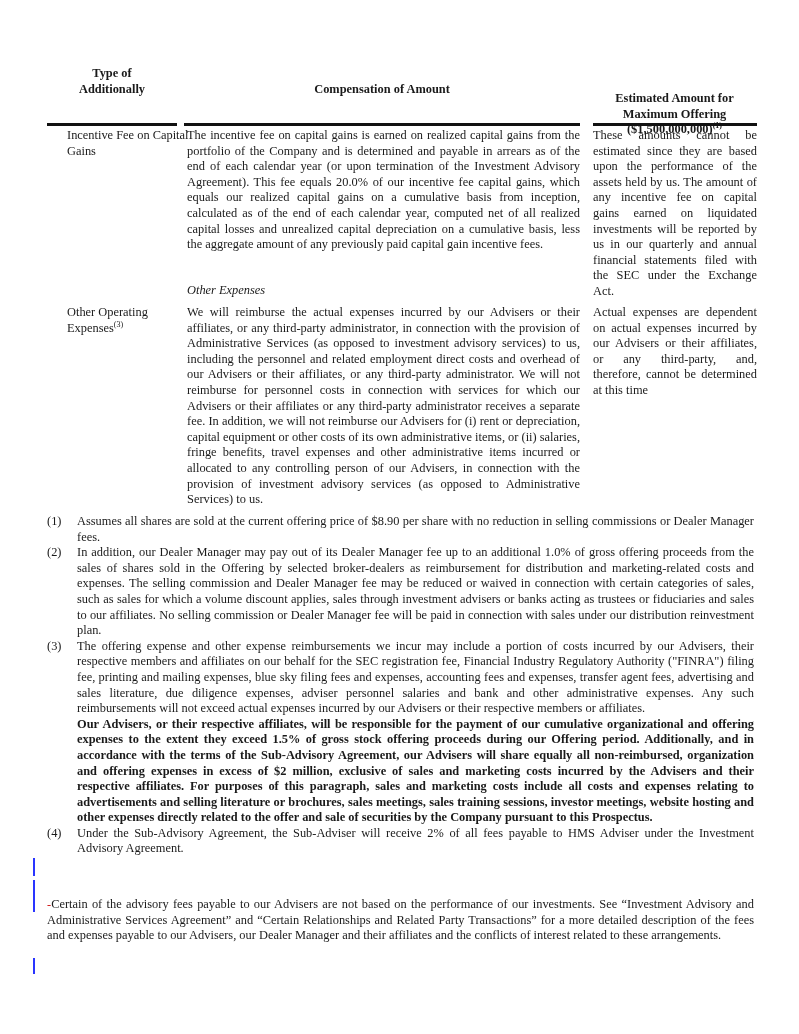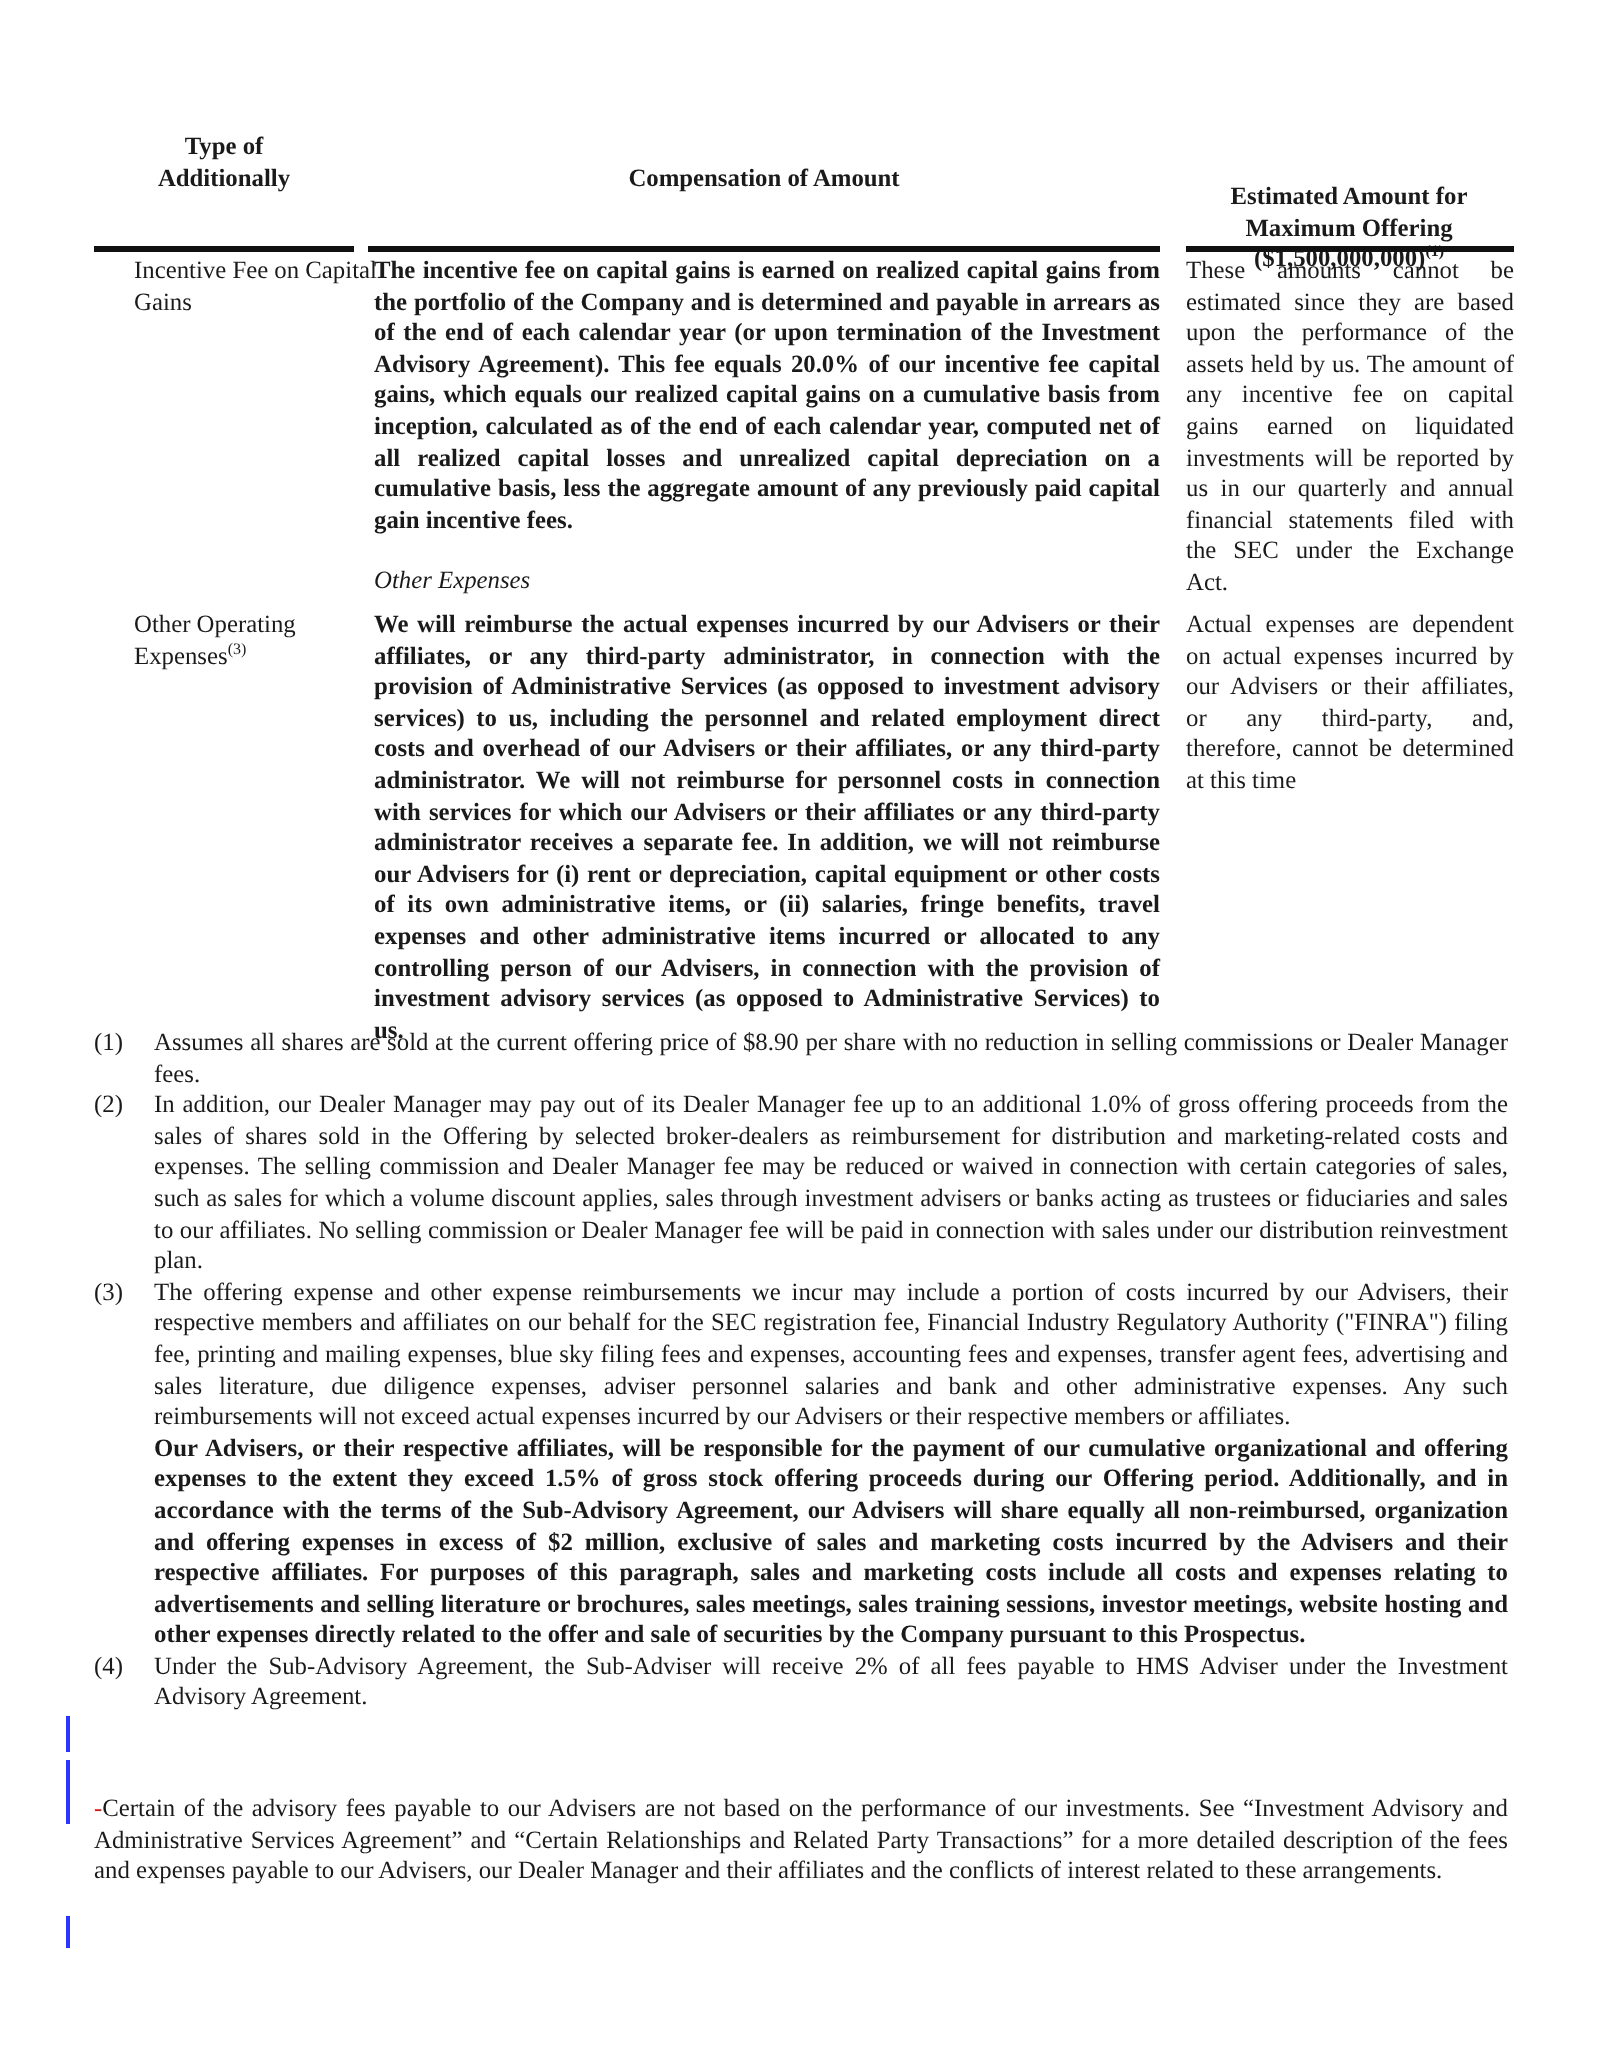--- a/index.html
+++ b/index.html
@@ -17,21 +17,21 @@
   .hdr-det { left: 135px; width: 400px; top: 52px; }
   .hdr-est { left: 545px; width: 165px; top: 20px; margin-top: 41px; }
   .hdr-est sup { font-size: 8px; line-height: 0; }
   .rule { position: absolute; top: 93px; height: 3px; background: #111; }
   .rule-1 { left: 0; width: 130px; }
   .rule-2 { left: 137px; width: 396px; }
   .rule-3 { left: 546px; width: 164px; }
 
   .cell { position: absolute; text-align: justify; }
   .c1 { left: 20px; width: 128px; text-align: left; }
-  .c2 { left: 140px; width: 393px; font-weight: bold; }
+  .c2 { left: 140px; width: 393px; }
   .c3 { left: 546px; width: 164px; }
   .row1 { top: 98px; }
   .subhead { position: absolute; left: 140px; top: 253px; font-style: italic; }
   .row2 { top: 275px; }
   .c1 sup { font-size: 8px; line-height: 0; }
 
   
   .footnotes { position: absolute; left: 47px; top: 514px; width: 707px; }
   .fn { display: flex; margin: 0; }
   .fn-num { width: 30px; flex: 0 0 30px; }

